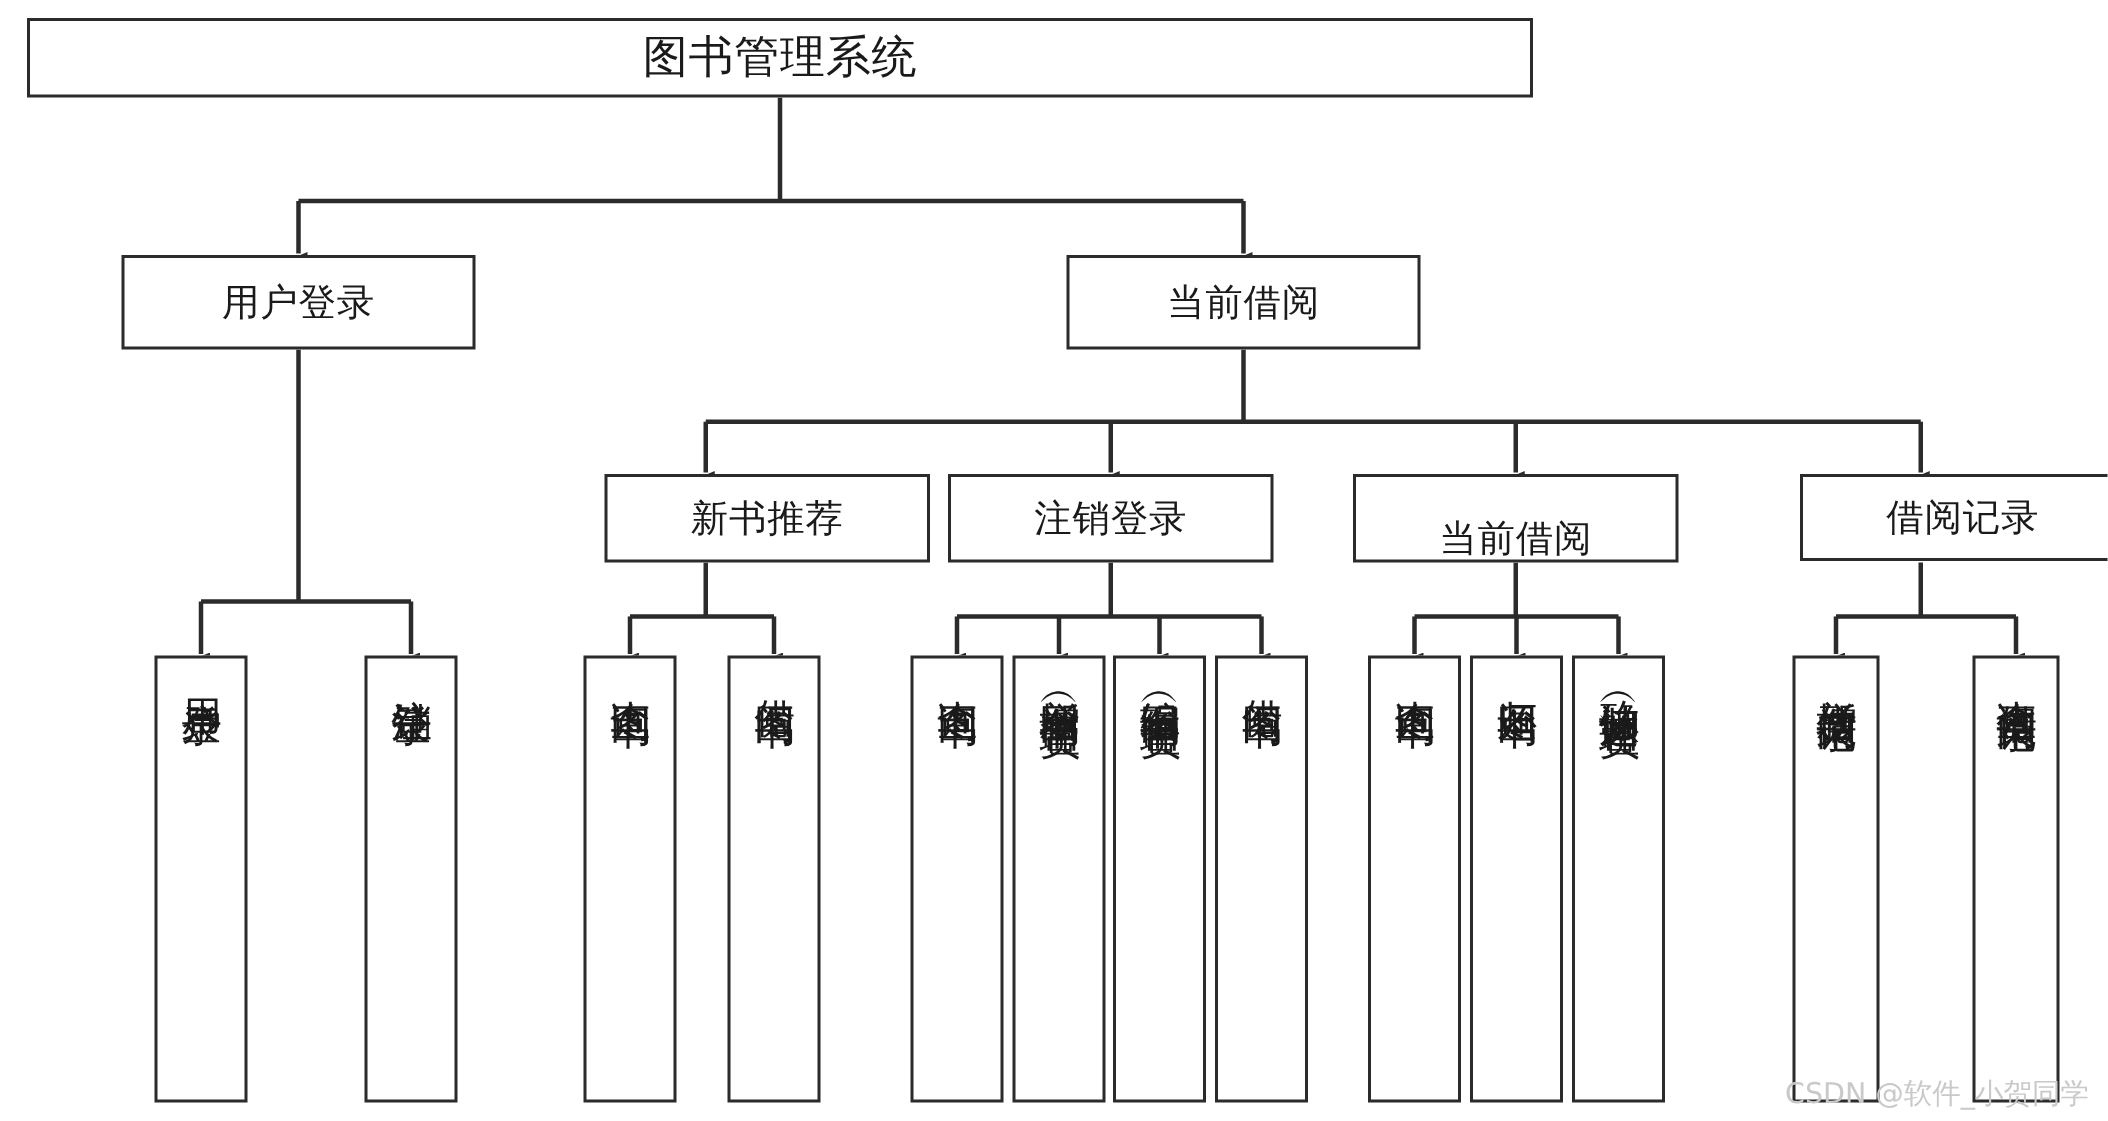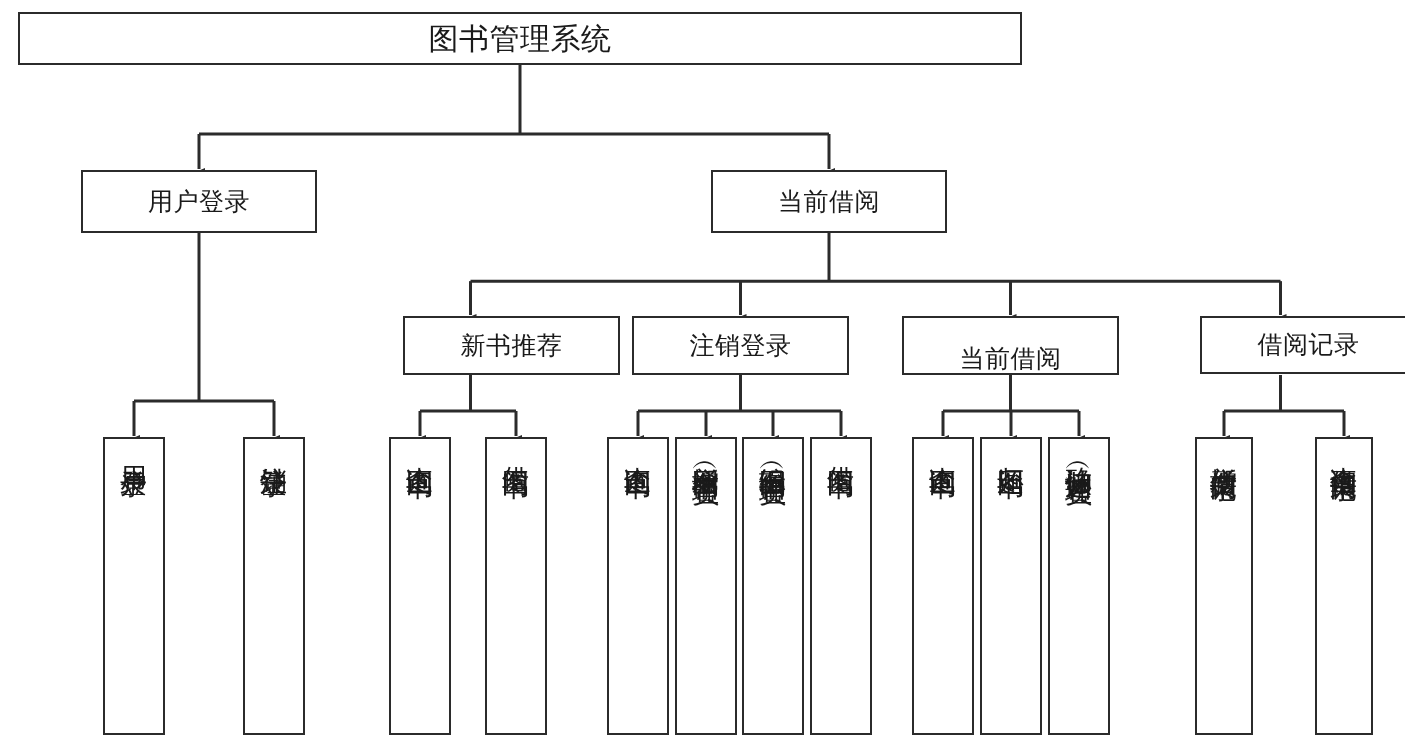--- a/index.html
+++ b/index.html
@@ -178,13 +178,14 @@
         <span class="node-label">确认归还（管理员）</span>
       </div>
       <div class="node-box node-vertical" style="left: 1195px; top: 437px; width: 58px; height: 298px;">
         <span class="node-label">新增借阅记录</span>
       </div>
       <div class="node-box node-vertical" style="left: 1315px; top: 437px; width: 58px; height: 298px;">
         <span class="node-label">查询借阅记录</span>
       </div>
     </div>
 
+  <div class="watermark" style="left: 1190px; top: 716px;">CSDN @软件_小贺同学</div>
 </div>
 
 </body></html>

